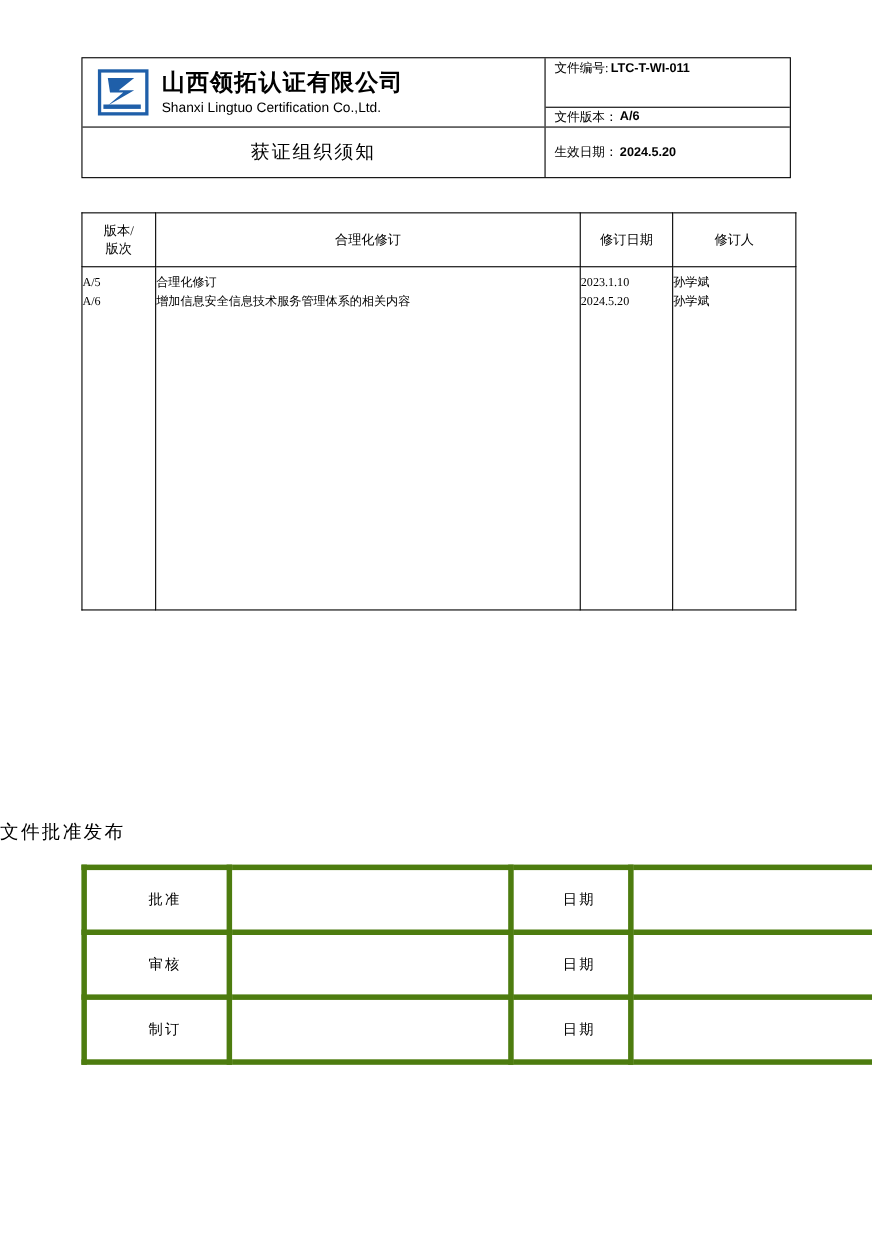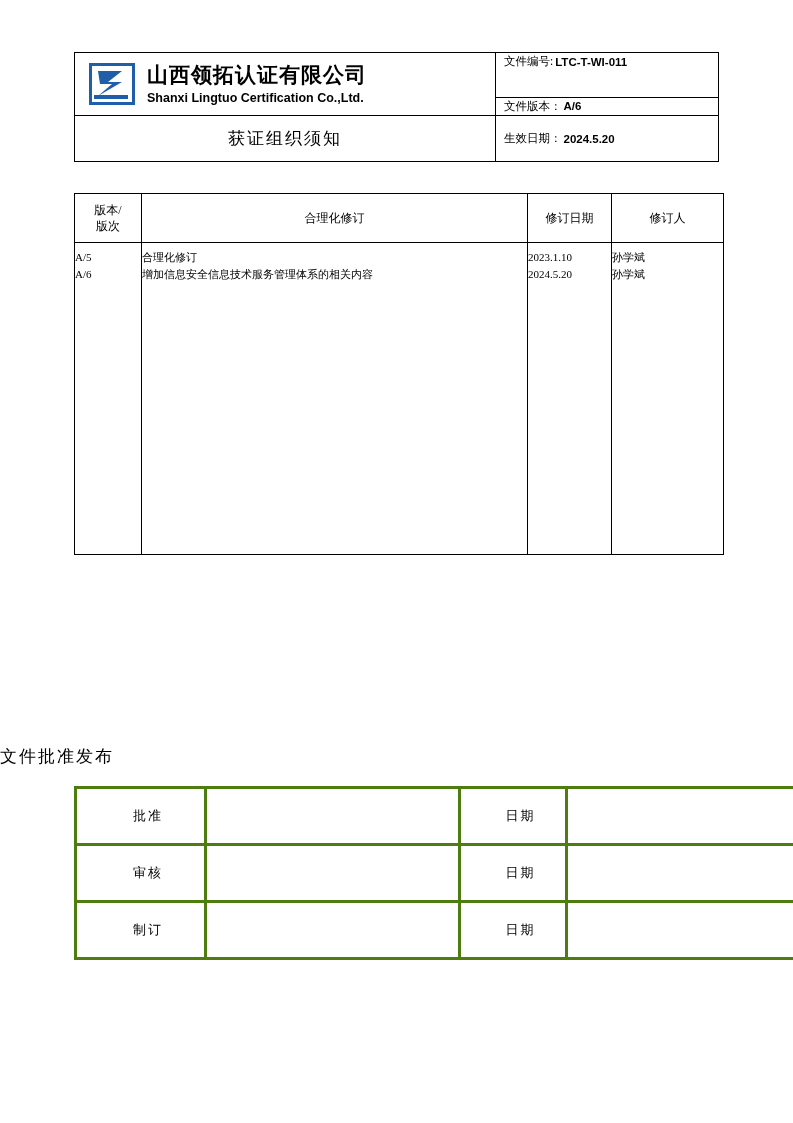--- a/index.html
+++ b/index.html
@@ -95,21 +95,21 @@
   }
   .cn-name {
     font-family: "Liberation Serif", serif;
     font-weight: bold;
     font-size: 21px;
     letter-spacing: 1px;
     line-height: 1.15;
   }
   .en-name {
     font-family: "Liberation Sans", sans-serif;
-    font-weight: bold;
+    font-weight: normal;
     font-size: 12.5px;
     margin-top: 4px;
   }
   .doc-title {
     width: 420px;
     display: flex;
     align-items: center;
     justify-content: center;
     font-family: "Liberation Serif", serif;
     font-size: 17px;
@@ -171,21 +171,21 @@
   }
   .app-table {
     position: absolute;
     left: 74px;
     top: 786px;
     width: 645px;
     border-collapse: collapse;
     table-layout: fixed;
   }
   .app-table td {
-    border: 3px solid #4d7c0f;
+    border: 5px solid #4d7c0f;
     height: 52px;
     font-size: 13px;
     font-family: "Liberation Serif", serif;
     text-align: center;
     vertical-align: middle;
     letter-spacing: 2px;
     padding-left: 16px;
   }
   .app-label { width: 110px; }
   .app-blank1 { width: 234px; }

